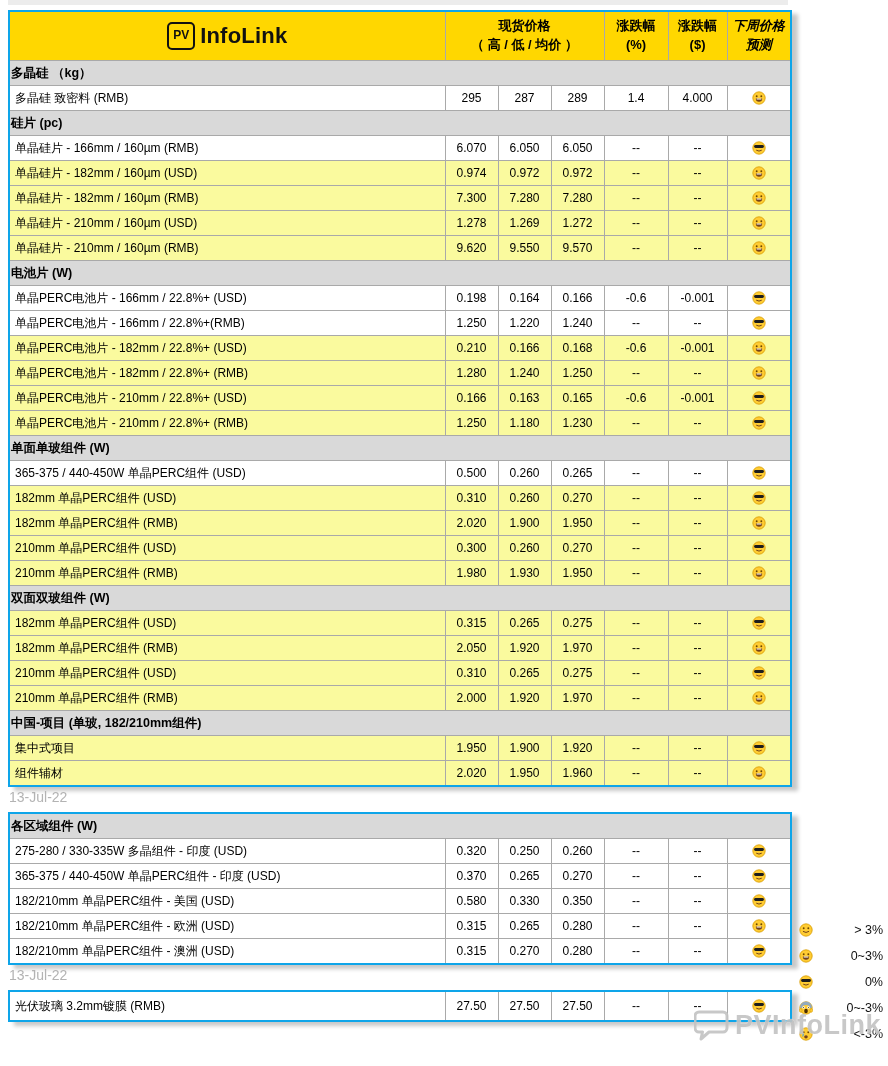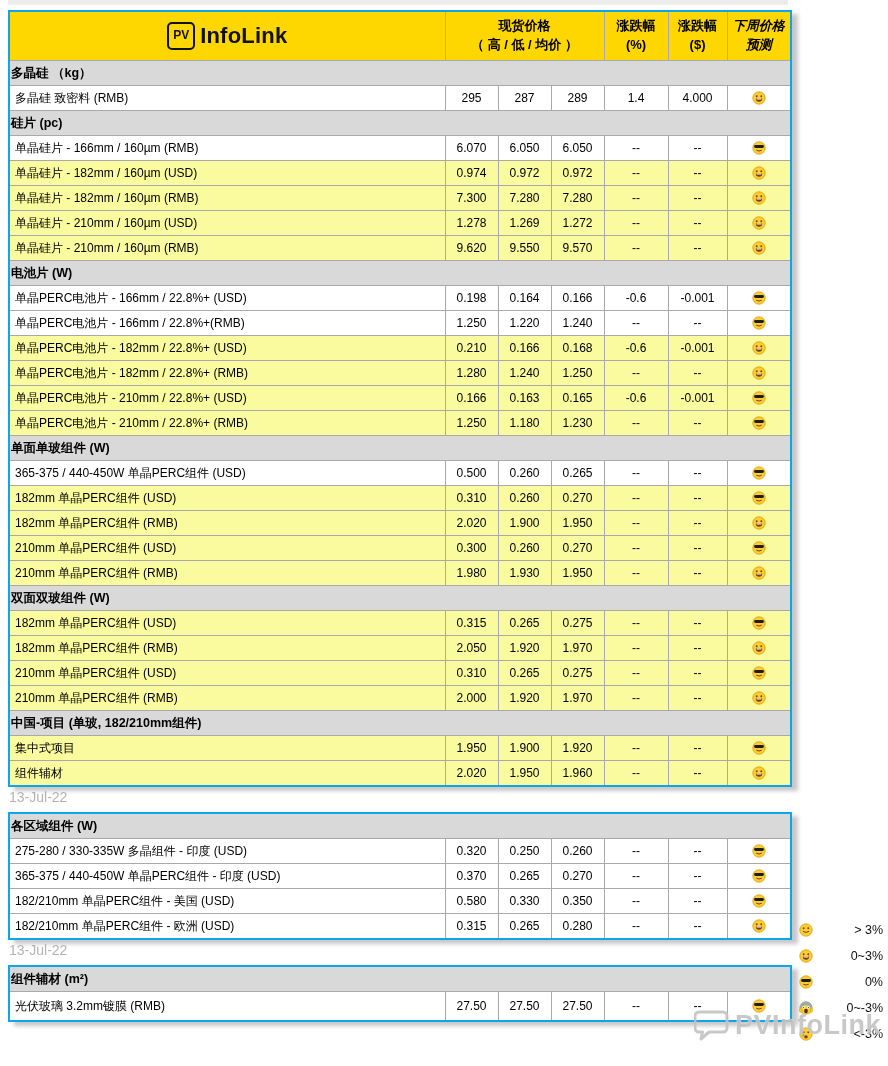--- a/index.html
+++ b/index.html
@@ -489,38 +489,48 @@
             <td class="c">--</td>
             <td class="c">--</td>
             <td class="c"><span class="emo"><svg width="14" height="14" viewBox="0 0 14 14">
                   <circle cx="7" cy="7" r="6.2" fill="#ffcc33" stroke="#d79c00" stroke-width="0.8"></circle>
                   <circle cx="4.7" cy="5.3" r="0.95" fill="#6b4600"></circle>
                   <circle cx="9.3" cy="5.3" r="0.95" fill="#6b4600"></circle>
                   <path d="M3.8 7.6 A3.2 3.2 0 0 0 10.2 7.6 Z" fill="#70421c"></path>
                   <rect x="4.6" y="7.6" width="4.8" height="1" rx="0.4" fill="#fff"></rect>
                 </svg></span></td>
           </tr>
+          <tr class="row">
+            <td class="name">182/210mm 单晶PERC组件 - 澳洲 (USD)</td>
+            <td class="c">0.315</td>
+            <td class="c">0.270</td>
+            <td class="c">0.280</td>
+            <td class="c">--</td>
+            <td class="c">--</td>
+            <td class="c"><span class="emo"><svg width="14" height="14" viewBox="0 0 14 14">
+                  <circle cx="7" cy="7" r="6.2" fill="#ffcc33" stroke="#d79c00" stroke-width="0.8"></circle>
+                  <rect x="2.1" y="3.9" width="9.8" height="3.1" rx="1.4" fill="#1d1d1d"></rect>
+                  <path d="M4.6 9.4 Q7 11 9.4 9.4" stroke="#70421c" stroke-width="1" fill="none" stroke-linecap="round"></path>
+                </svg></span></td>
+          </tr>
         </tbody>
     </table>
     <div class="date">13-Jul-22</div>
 
     <table class="price">
       <colgroup>
         <col style="width:436px">
           <col style="width:53px">
           <col style="width:53px">
           <col style="width:53px">
         <col style="width:64px">
           <col style="width:59px">
           <col style="width:64px">
       </colgroup>
       <tbody class="tall">
-          <tr class="section">
-            <td colspan="7">组件辅材 (m²)</td>
-          </tr>
           <tr class="row">
             <td class="name">光伏玻璃 3.2mm镀膜 (RMB)</td>
             <td class="c">27.50</td>
             <td class="c">27.50</td>
             <td class="c">27.50</td>
             <td class="c">--</td>
             <td class="c">--</td>
             <td class="c"><span class="emo"><svg width="14" height="14" viewBox="0 0 14 14">
                   <circle cx="7" cy="7" r="6.2" fill="#ffcc33" stroke="#d79c00" stroke-width="0.8"></circle>
                   <rect x="2.1" y="3.9" width="9.8" height="3.1" rx="1.4" fill="#1d1d1d"></rect>

